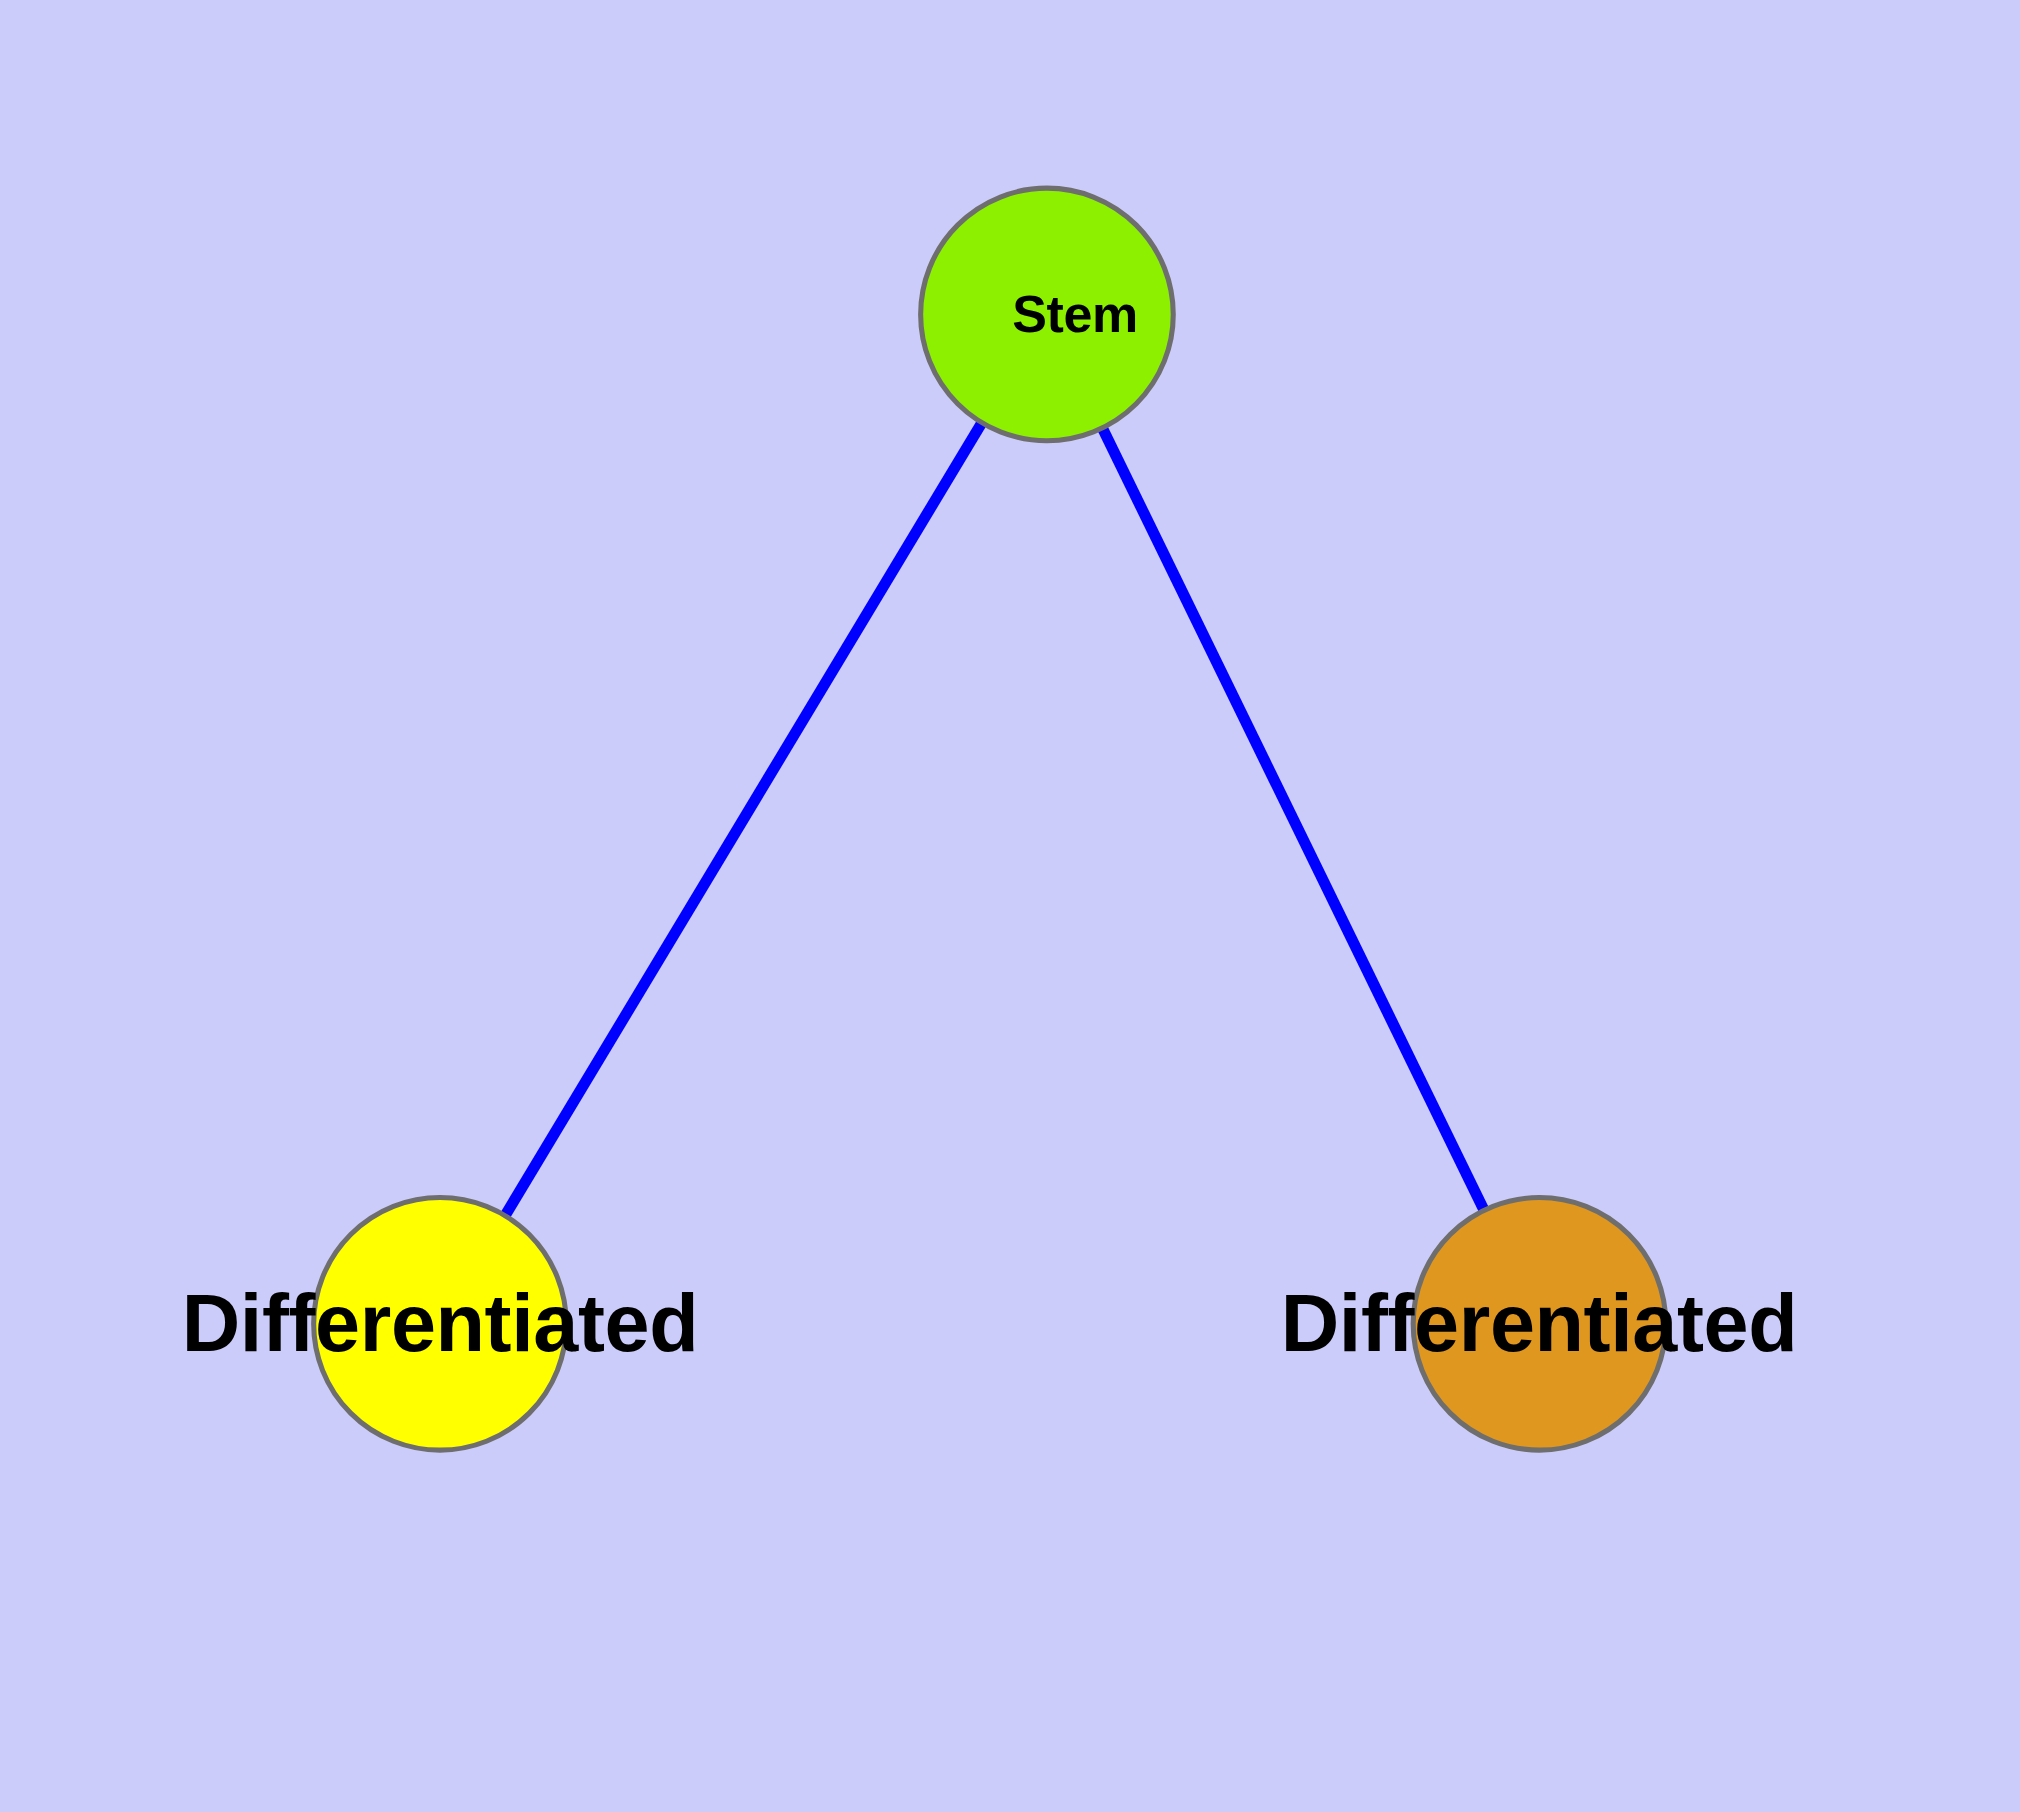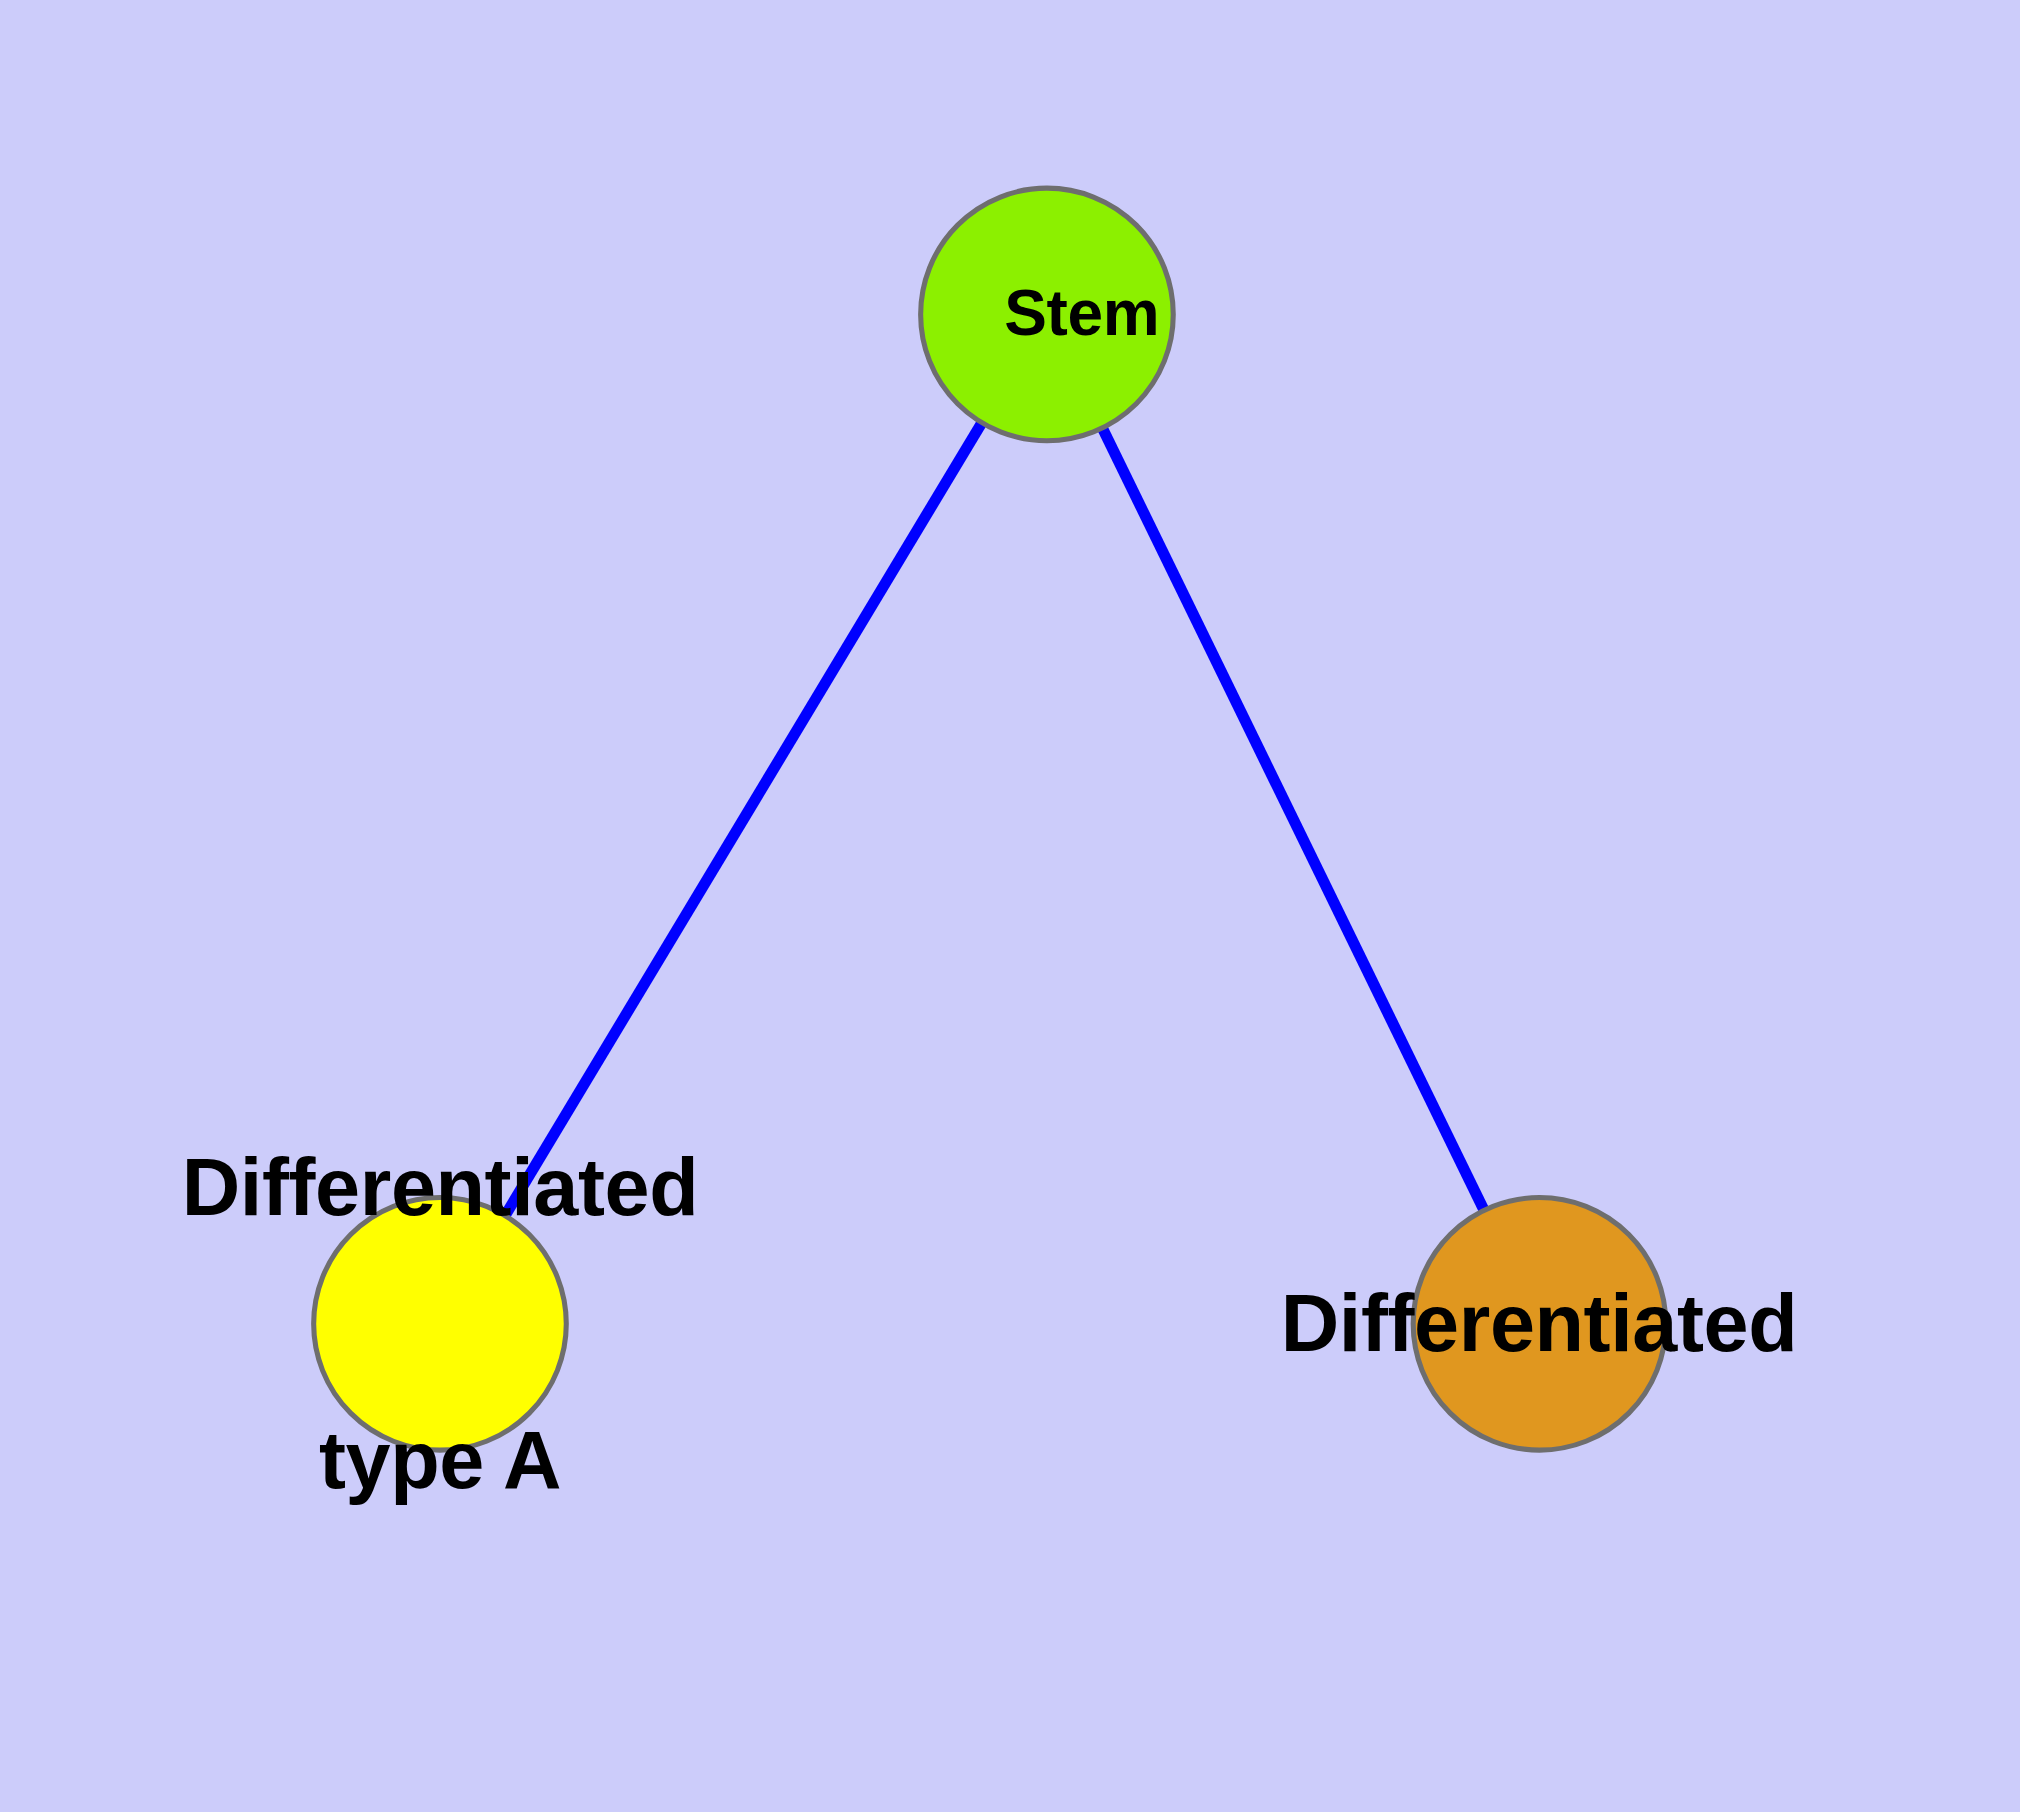--- a/index.html
+++ b/index.html
@@ -60,27 +60,26 @@
       <line id="edge-a" x1="1235" y1="371" x2="519" y2="1562" stroke="#0000ff" stroke-width="13" stroke-linecap="butt"></line>
       <line id="edge-b" x1="1235" y1="371" x2="1816" y2="1562" stroke="#0000ff" stroke-width="13" stroke-linecap="butt"></line>
     </g>
     <g>
       <circle id="node-stem" cx="1235" cy="371" r="149" fill="#8cf000" stroke="#6e6e6e" stroke-width="6"></circle>
       <circle id="node-diff-a" cx="519" cy="1562" r="149" fill="#ffff00" stroke="#6e6e6e" stroke-width="6"></circle>
       <circle id="node-diff-b" cx="1816" cy="1562" r="149" fill="#e0971f" stroke="#6e6e6e" stroke-width="6"></circle>
     </g>
   </svg>
 
-  <div class="node-label stem" id="label-stem" style="left: 1047px; top: 314px; font-size: 64px; color: rgb(0, 0, 0);">
+  <div class="node-label stem" id="label-stem" style="left: 1047px; top: 314px; font-size: 52px; color: rgb(0, 0, 0);">
     <span>Stem</span>
   </div>
 
   <div class="node-label leaf" id="label-diff-a" style="left: 440px; top: 1324px; font-size: 81px; color: rgb(0, 0, 0);">
     <div>Differentiated</div>
-    <div>type A</div>
   </div>
 
   <div class="node-label leaf" id="label-diff-b" style="left: 1539px; top: 1324px; font-size: 81px; color: rgb(0, 0, 0);">
     <div>Differentiated</div>
   </div>
 
 </div>
 
 
 </body></html>

